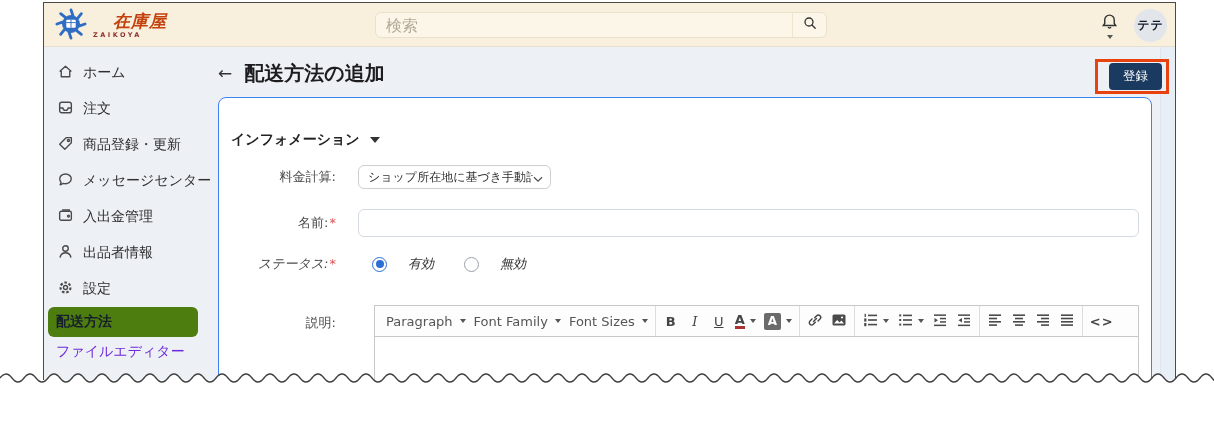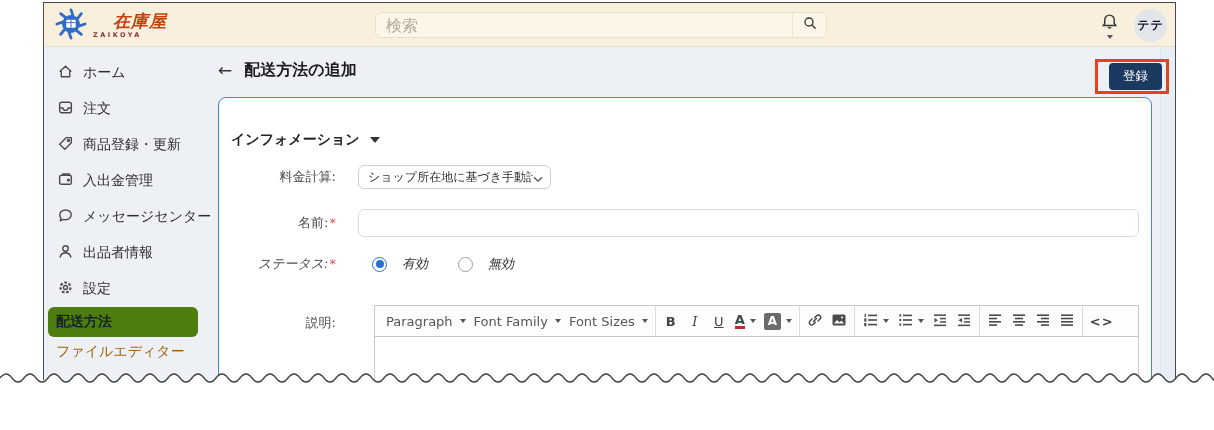--- a/index.html
+++ b/index.html
@@ -33,26 +33,26 @@
     justify-content:center;font-size:12px;font-weight:bold;color:#0f172a;letter-spacing:1px;cursor:pointer;}
 
   
   .sidebar{position:absolute;left:0;top:44px;width:161px;bottom:0;padding-top:8px;}
   .nav-item{height:36px;display:flex;align-items:center;gap:9px;padding-left:13px;
     font-size:14px;color:#2e2e2e;cursor:pointer;white-space:nowrap;}
   .nav-item svg{flex:0 0 auto;}
   .sub-item{height:30px;display:flex;align-items:center;font-size:14px;color:#2e2e2e;
     margin:0 7px 0 4px;padding-left:8px;border-radius:6px;cursor:pointer;white-space:nowrap;}
   .sub-item.active{background:#4d7c0f;font-weight:bold;color:#16202b;}
-  .sub-item.disabled{color:#a16207;}
+  .sub-item.disabled{color:#6d28d9;}
 
   
   .back-title{position:absolute;left:174px;top:57px;display:flex;align-items:center;gap:12px;}
   .back-arrow{font-size:17px;color:#333;cursor:pointer;line-height:1;}
-  .page-title{font-size:16px;font-weight:bold;color:#1d1d1f;}
+  .page-title{font-size:20px;font-weight:bold;color:#1d1d1f;}
 
   .annotation-box{position:absolute;left:1051px;top:56px;width:74px;height:35px;
     border:3px solid #e8430e;display:flex;align-items:center;justify-content:flex-end;padding:2px 4px;}
   .submit-btn{background:#1b3a5f;color:#fff;border:none;border-radius:4px;font-size:12.5px;
     padding:5px 14px;cursor:pointer;font-family:inherit;}
 
   .scroll-track{position:absolute;right:0;top:44px;bottom:0;width:15px;background:#e8eef5;
     border-left:1px solid #dfe5ee;}
 
   .card{position:absolute;left:174px;top:94px;width:934px;height:300px;background:#ffffff;
@@ -72,21 +72,21 @@
   .select{width:193px;height:24px;border:1px solid #cfcfcf;border-radius:6px;background:#fff;
     display:flex;align-items:center;padding:0 7px 0 9px;cursor:pointer;overflow:hidden;}
   .select .sel-text{flex:1;font-size:12px;color:#333;white-space:nowrap;overflow:hidden;}
 
   .row-name{margin-top:20px;}
   .text-input{flex:1;height:28px;border:1px solid #d6dae1;border-radius:6px;outline:none;
     font-size:13px;color:#333;padding:0 10px;font-family:inherit;background:#fff;}
 
   .row-status{margin-top:18px;font-style:italic;}
   .radio-group{display:flex;align-items:center;gap:30px;padding-left:14px;}
-  .radio-opt{display:flex;align-items:center;gap:15px;cursor:pointer;font-size:13px;color:#333;}
+  .radio-opt{display:flex;align-items:center;gap:21px;cursor:pointer;font-size:13px;color:#333;}
   .radio{width:15px;height:15px;border-radius:50%;position:relative;flex:0 0 auto;}
   .radio.on{border:1.5px solid #2c6fd4;}
   .radio.on::after{content:"";position:absolute;inset:2.5px;border-radius:50%;background:#2c6fd4;}
   .radio.off{border:1.5px solid #9aa0a6;}
 
   .row-desc{margin-top:32px;align-items:flex-start;}
   .row-desc .flabel{padding-top:9px;}
   .editor{margin-left:38px;flex:1;display:flex;flex-direction:column;}
   .toolbar{border:1px solid #c9c9c9;background:#fdfdfd;height:32px;display:flex;align-items:center;
     padding:0 4px;}
@@ -171,32 +171,32 @@
       <span>注文</span>
     </div>
     <div class="nav-item">
       <span><svg width="17" height="17" viewBox="0 0 16 16" fill="none" stroke="#4a4a4a" stroke-width="1.3" stroke-linejoin="round">
             <path d="M8.6 2.5h4.9v4.9L7.4 13.5 2.5 8.6Z"></path>
             <circle cx="10.8" cy="5.2" r="1"></circle>
           </svg></span>
       <span>商品登録・更新</span>
     </div>
     <div class="nav-item">
+      <span><svg width="17" height="17" viewBox="0 0 16 16" fill="none" stroke="#4a4a4a" stroke-width="1.3" stroke-linejoin="round">
+            <path d="M8 2.8c3 0 5.4 2 5.4 4.6S11 12 8 12c-.7 0-1.4-.1-2-.3L3 13l.8-2.4C3 9.8 2.6 8.7 2.6 7.4 2.6 4.8 5 2.8 8 2.8Z"></path>
+          </svg></span>
+      <span>メッセージセンター</span>
+    </div>
+    <div class="nav-item">
       <span><svg width="17" height="17" viewBox="0 0 16 16" fill="none" stroke="#4a4a4a" stroke-width="1.3">
             <rect x="2.5" y="4" width="11" height="8.5" rx="1.5"></rect>
             <path d="M11.5 4V2.8H4.8"></path>
             <circle cx="10.8" cy="8.5" r=".9"></circle>
           </svg></span>
       <span>入出金管理</span>
-    </div>
-    <div class="nav-item">
-      <span><svg width="17" height="17" viewBox="0 0 16 16" fill="none" stroke="#4a4a4a" stroke-width="1.3" stroke-linejoin="round">
-            <path d="M8 2.8c3 0 5.4 2 5.4 4.6S11 12 8 12c-.7 0-1.4-.1-2-.3L3 13l.8-2.4C3 9.8 2.6 8.7 2.6 7.4 2.6 4.8 5 2.8 8 2.8Z"></path>
-          </svg></span>
-      <span>メッセージセンター</span>
     </div>
     <div class="nav-item">
       <span><svg width="17" height="17" viewBox="0 0 16 16" fill="none" stroke="#4a4a4a" stroke-width="1.3" stroke-linecap="round">
             <circle cx="8" cy="5.2" r="2.6"></circle>
             <path d="M3 13.2c.6-2.6 2.6-4 5-4s4.4 1.4 5 4"></path>
           </svg></span>
       <span>出品者情報</span>
     </div>
     <div class="nav-item">
       <span><svg width="17" height="17" viewBox="0 0 16 16" fill="none" stroke="#4a4a4a" stroke-width="1.3">

